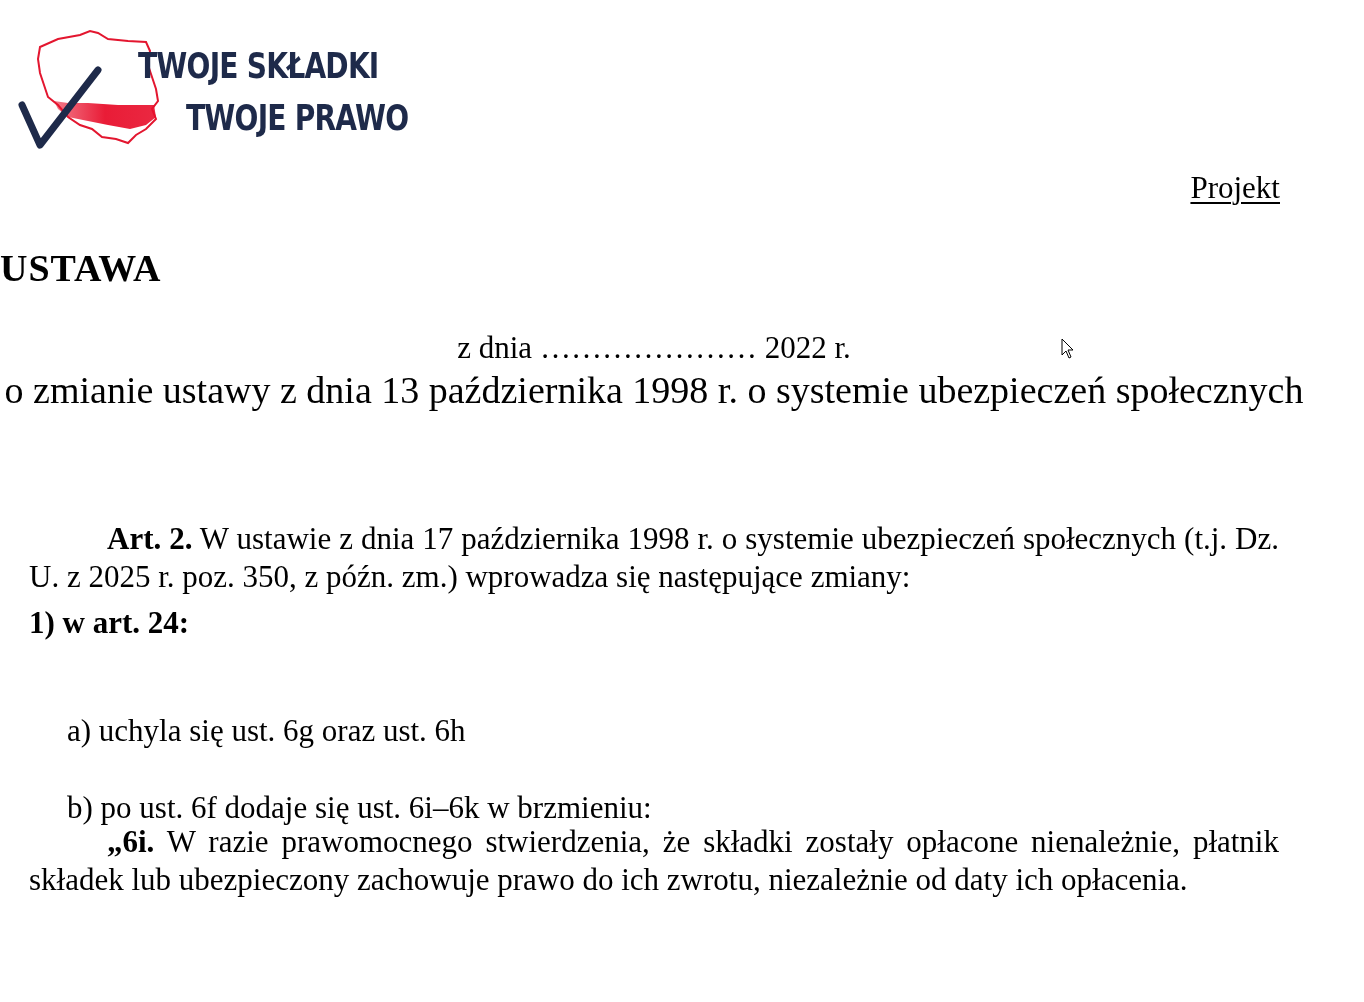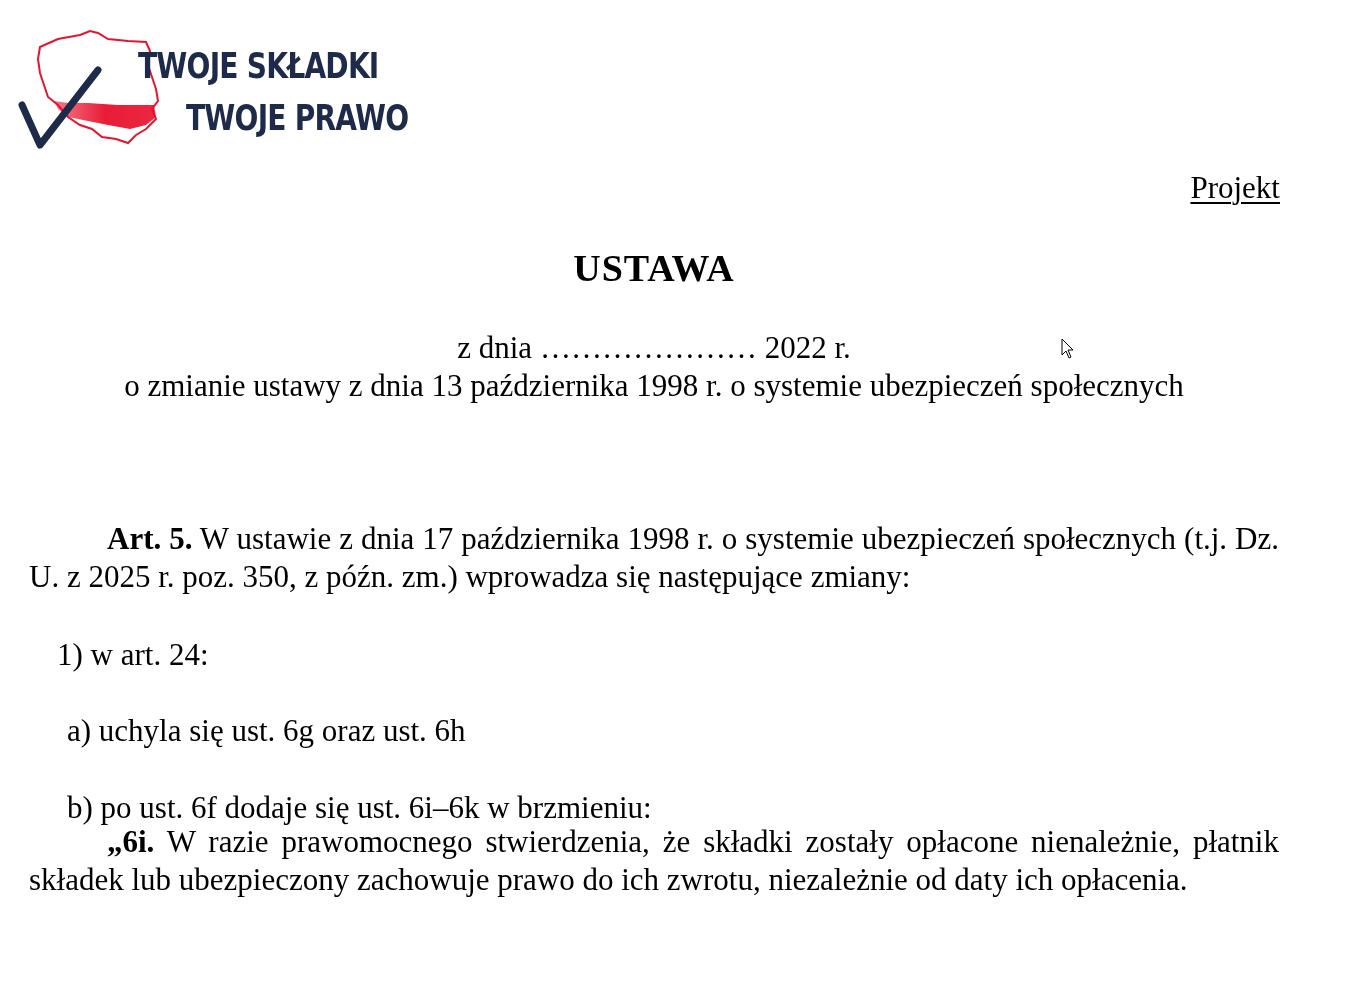--- a/index.html
+++ b/index.html
@@ -49,58 +49,58 @@
       font-size: 31px;
       text-decoration: underline;
       text-underline-offset: 4px;
       text-decoration-thickness: 2px;
     }
     .title {
       position: absolute;
       left: 0;
       width: 1308px;
       top: 246px;
-      text-align: center;
+      text-align: left;
       font-size: 38px;
       font-weight: bold;
       letter-spacing: 1px;
     }
     .date-line {
       position: absolute;
       left: 0;
       width: 1308px;
       top: 330px;
       text-align: center;
       font-size: 31px;
     }
     .subtitle {
       position: absolute;
       left: 0;
       width: 1308px;
       top: 368px;
       text-align: center;
-      font-size: 31px;
+      font-size: 38px;
     }
     .cursor {
       position: absolute;
       left: 1061px;
       top: 338px;
     }
     .para {
       position: absolute;
       left: 29px;
       width: 1250px;
       font-size: 31px;
       line-height: 38px;
       text-align: justify;
       text-align-last: left;
     }
     .para .indent { display: inline-block; width: 78px; }
     .art1 { top: 520px; }
-    .point1 { top: 636px; font-weight: normal; margin-left: 28px; }
+    .point1 { top: 604px; font-weight: bold; }
     .pointa { top: 712px; left: 67px; }
     .pointb { top: 789px; left: 67px; }
     .ust6i { top: 823px; }
     b { font-weight: bold; }
   </style>
 </head>
 <body>
 
 <div class="logo">
   <svg class="map" width="150" height="125" viewBox="0 0 150 125">
@@ -124,21 +124,21 @@
 <div class="title">USTAWA</div>
 
 <div class="date-line">z dnia ………………… 2022 r.</div>
 <div class="subtitle">o zmianie ustawy z dnia 13 października 1998 r. o systemie ubezpieczeń społecznych</div>
 
 <svg class="cursor" width="14" height="22" viewBox="0 0 14 22">
   <path d="M1 1 L1 17 L5 13 L8 20 L10 19 L7 12 L12 12 Z" fill="#ffffff" stroke="#000000" stroke-width="1"></path>
 </svg>
 
 <div class="para art1">
-  <span class="indent"></span><b>Art. 5.</b> <span>W ustawie z dnia 17 października 1998 r. o systemie ubezpieczeń społecznych (t.j. Dz. U. z 2025 r. poz. 350, z późn. zm.) wprowadza się następujące zmiany:</span>
+  <span class="indent"></span><b>Art. 2.</b> <span>W ustawie z dnia 17 października 1998 r. o systemie ubezpieczeń społecznych (t.j. Dz. U. z 2025 r. poz. 350, z późn. zm.) wprowadza się następujące zmiany:</span>
 </div>
 
 <div class="para point1">1) w art. 24:</div>
 
 <div class="para pointa">a) uchyla się ust. 6g oraz ust. 6h</div>
 
 <div class="para pointb">b) po ust. 6f dodaje się ust. 6i–6k w brzmieniu:</div>
 
 <div class="para ust6i">
   <span class="indent"></span><b>„6i.</b> <span>W razie prawomocnego stwierdzenia, że składki zostały opłacone nienależnie, płatnik składek lub ubezpieczony zachowuje prawo do ich zwrotu, niezależnie od daty ich opłacenia.</span>

